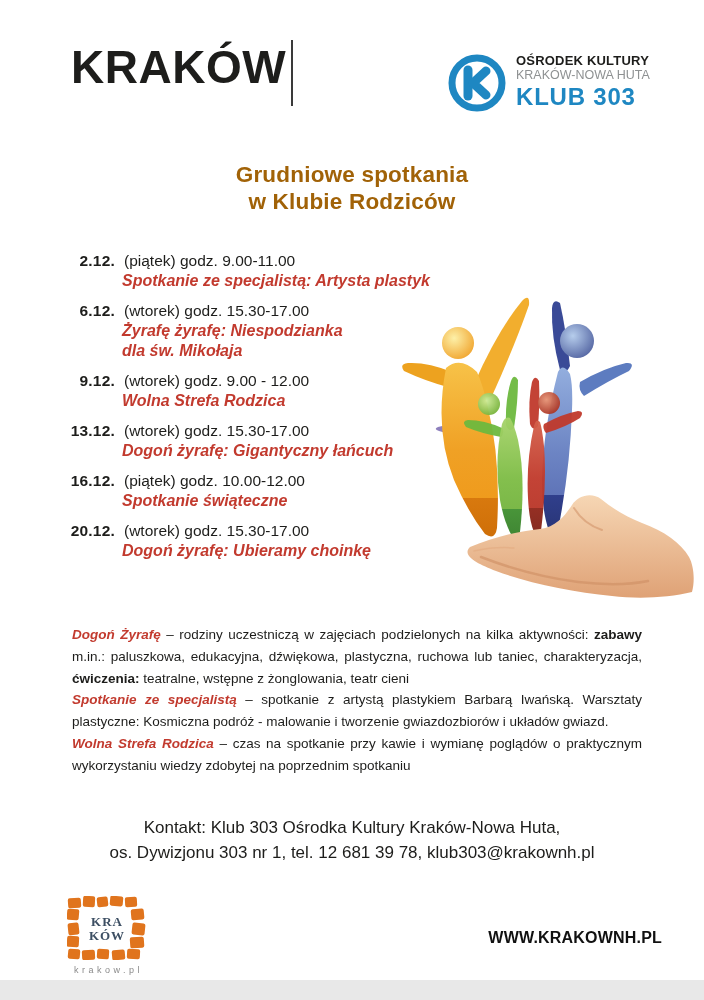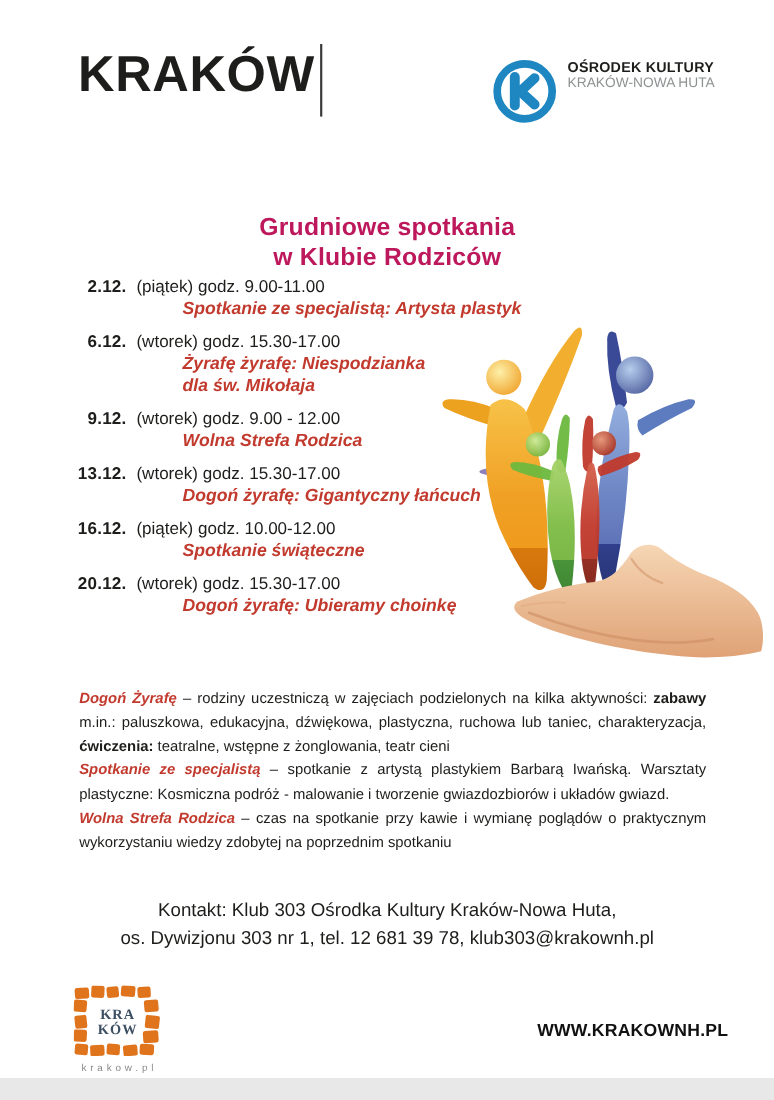--- a/index.html
+++ b/index.html
@@ -18,30 +18,30 @@
     position:absolute; left:291px; top:40px; width:2px; height:66px; background:#3a3a3a;
   }
   .org-logo { position:absolute; left:447px; top:53px; display:flex; gap:9px; align-items:flex-start; }
   .org-text { display:flex; flex-direction:column; }
   .org-l1 { font-size:13px; font-weight:700; color:#1d1d1b; letter-spacing:0.2px; line-height:15px; }
   .org-l2 { font-size:12.5px; color:#8e9192; line-height:15px; margin-top:0px; }
   .org-l3 { font-size:24px; font-weight:700; color:#1e87c2; letter-spacing:0.8px; line-height:26px; margin-top:1px; }
   
   .poster-title {
     position:absolute; left:0; top:161px; width:100%; text-align:center;
-    color:#be185d; font-size:22.5px; font-weight:700; line-height:27px; letter-spacing:0.2px;margin-top:32px;
+    color:#a16207; font-size:22.5px; font-weight:700; line-height:27px; letter-spacing:0.2px;
   }
   
   .schedule { position:absolute; left:62px; top:250px; width:460px; }
   .sched-item { margin-bottom:9px; }
   .sched-line1 { display:flex; font-size:15.5px; line-height:21px; }
   .sched-date { width:53px; text-align:right; font-weight:700; margin-right:9px; letter-spacing:0.2px; white-space:nowrap; }
   .sched-when { white-space:nowrap; }
   .sched-event {
-    margin-left:104px; color:#c23a2e; font-weight:700; font-style:italic;
+    margin-left:60px; color:#c23a2e; font-weight:700; font-style:italic;
     font-size:16px; line-height:20px; white-space:pre-line;
   }
   
   .figures-graphic { position:absolute; left:400px; top:288px; width:304px; height:322px; }
   
   .descriptions {
     position:absolute; left:72px; top:624px; width:570px;
     font-size:13.5px; line-height:21.8px; text-align:justify; color:#1d1d1b;
   }
   .descriptions p { margin:0; }
@@ -72,20 +72,21 @@
     <span>
       <svg width="60" height="60" viewBox="0 0 60 60">
         <circle cx="30" cy="30" r="25" fill="none" stroke="#1e87c2" stroke-width="7"></circle>
         <line x1="21" y1="17" x2="21" y2="43" stroke="#1e87c2" stroke-width="9" stroke-linecap="round"></line>
         <polyline points="39,18 26,30 39,42" fill="none" stroke="#1e87c2" stroke-width="9" stroke-linecap="round" stroke-linejoin="round"></polyline>
       </svg>
     </span>
     <span class="org-text">
       <span class="org-l1">OŚRODEK KULTURY</span>
       <span class="org-l2">KRAKÓW-NOWA HUTA</span>
+      <span class="org-l3">KLUB 303</span>
     </span>
   </div>
 
   <div class="poster-title">
     <div>Grudniowe spotkania</div>
     <div>w Klubie Rodziców</div>
   </div>
 
   <div class="schedule">
     <div class="sched-item">

